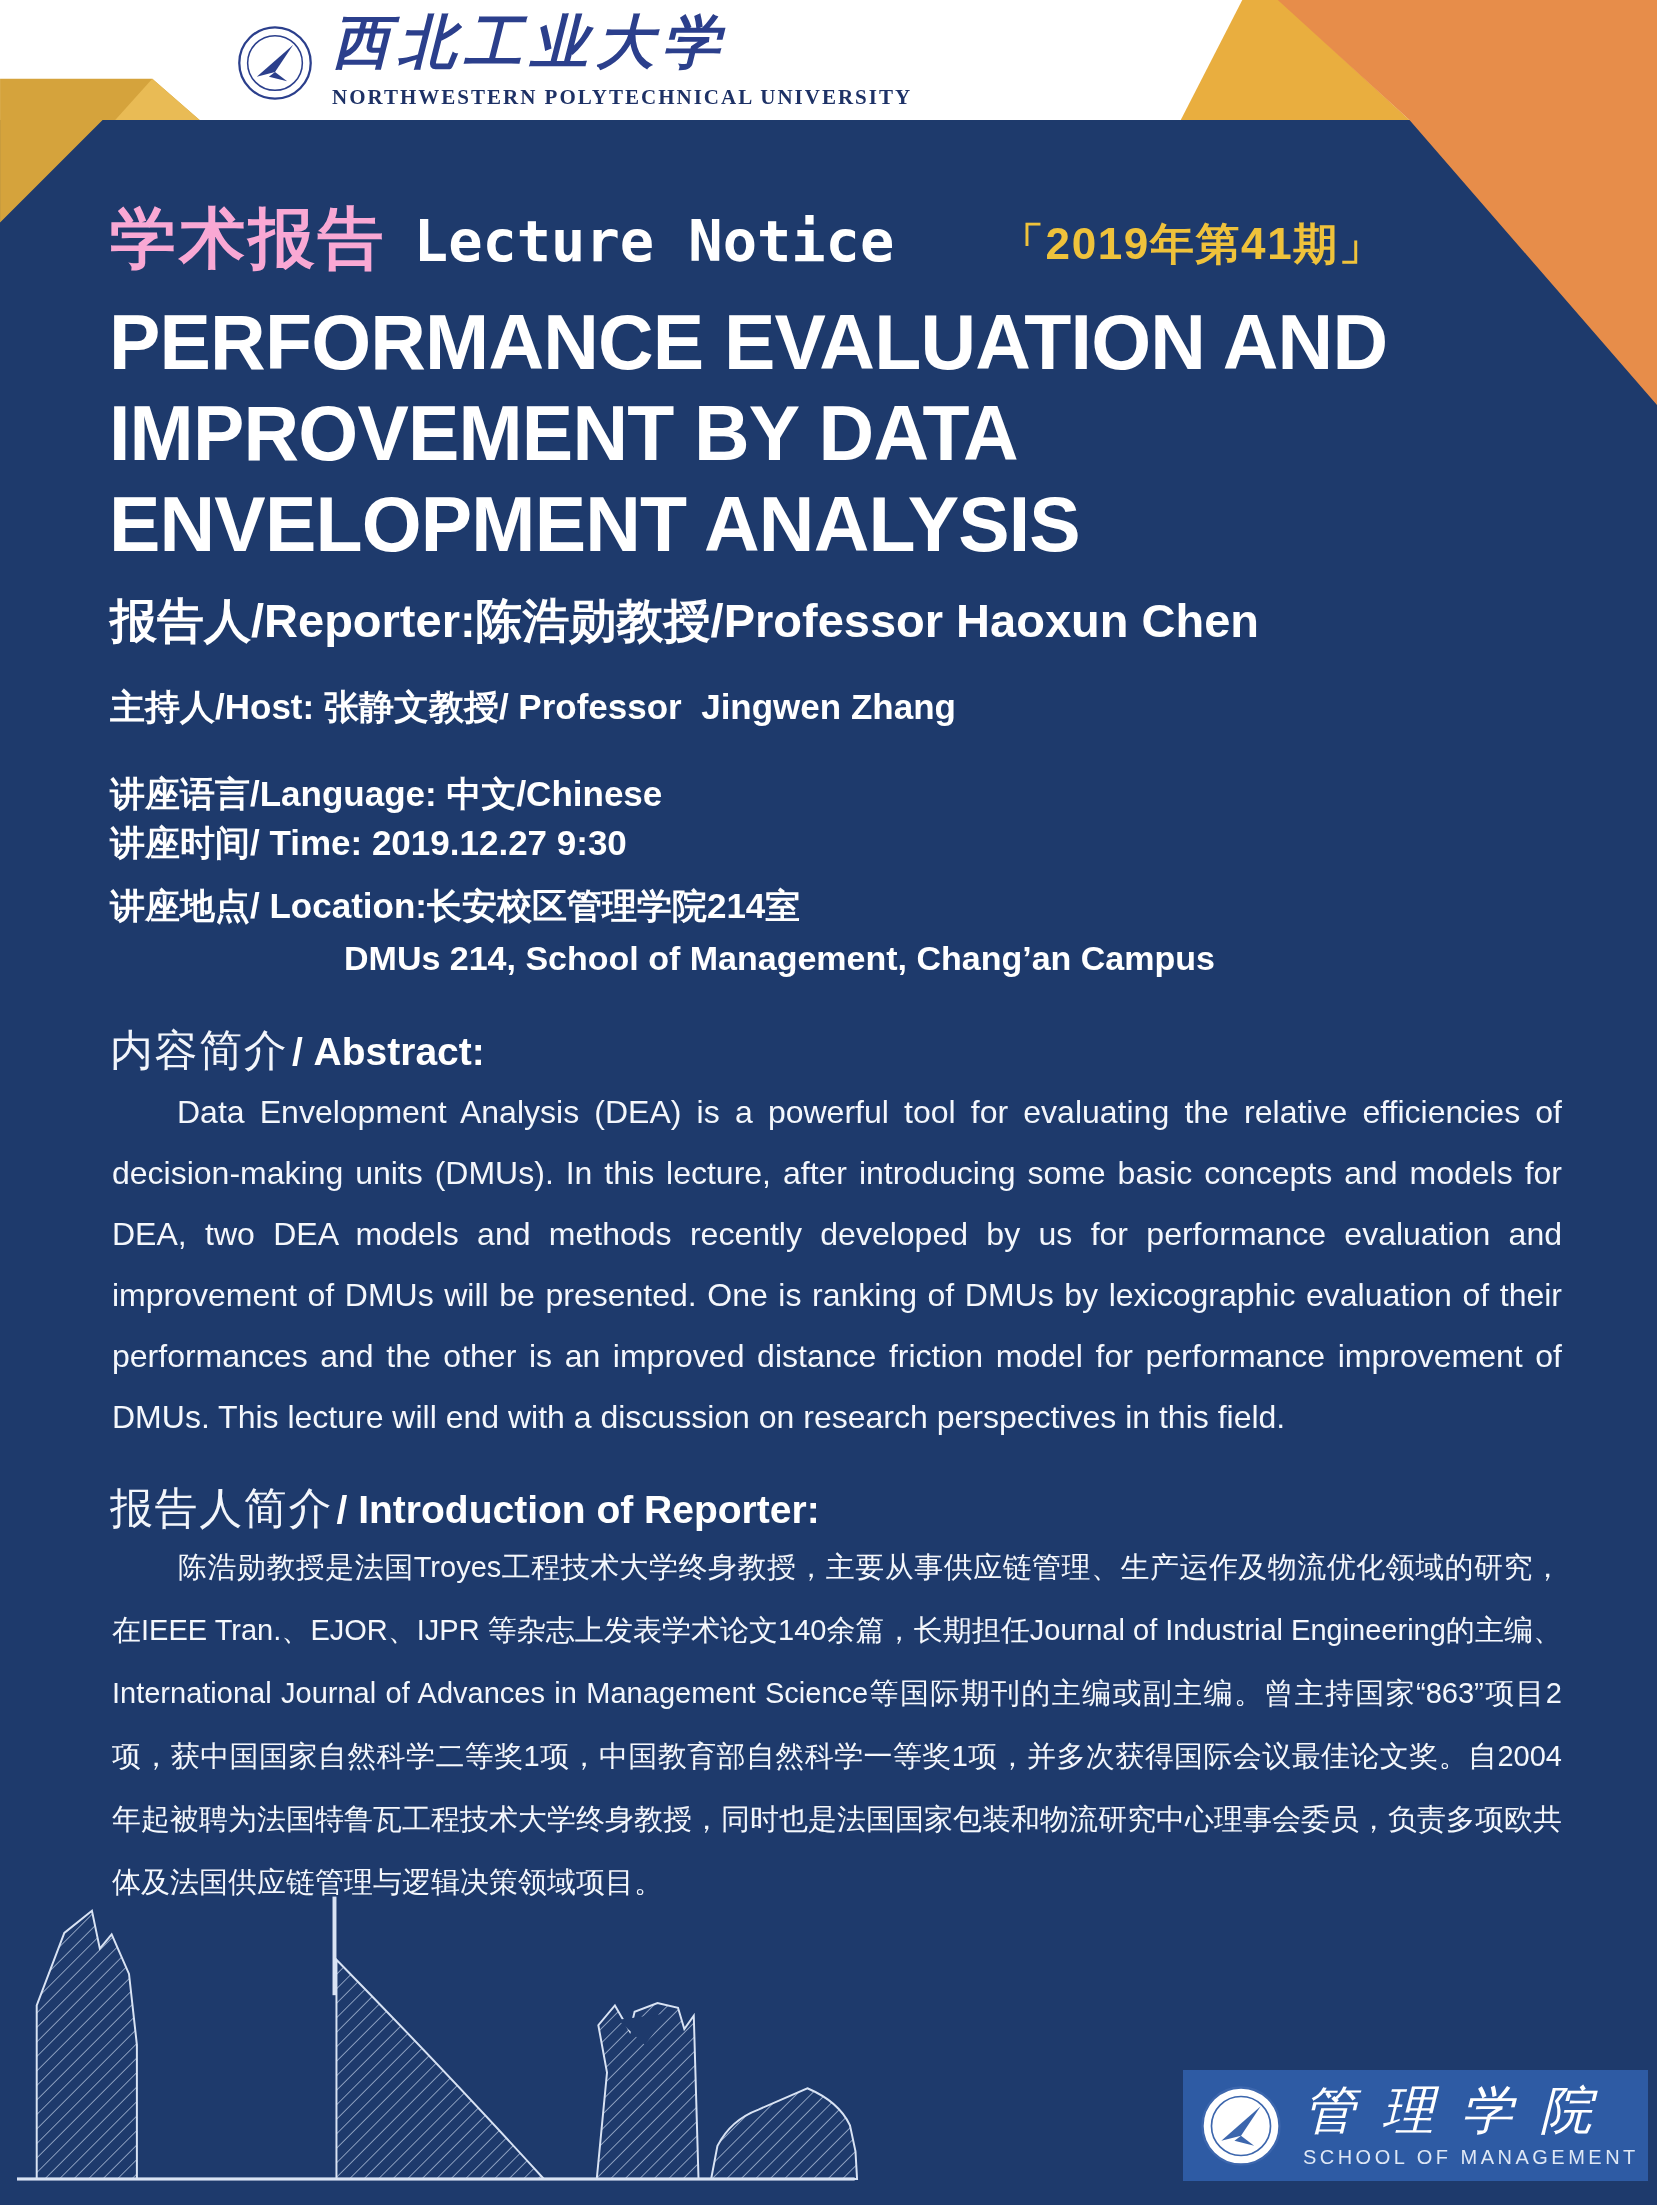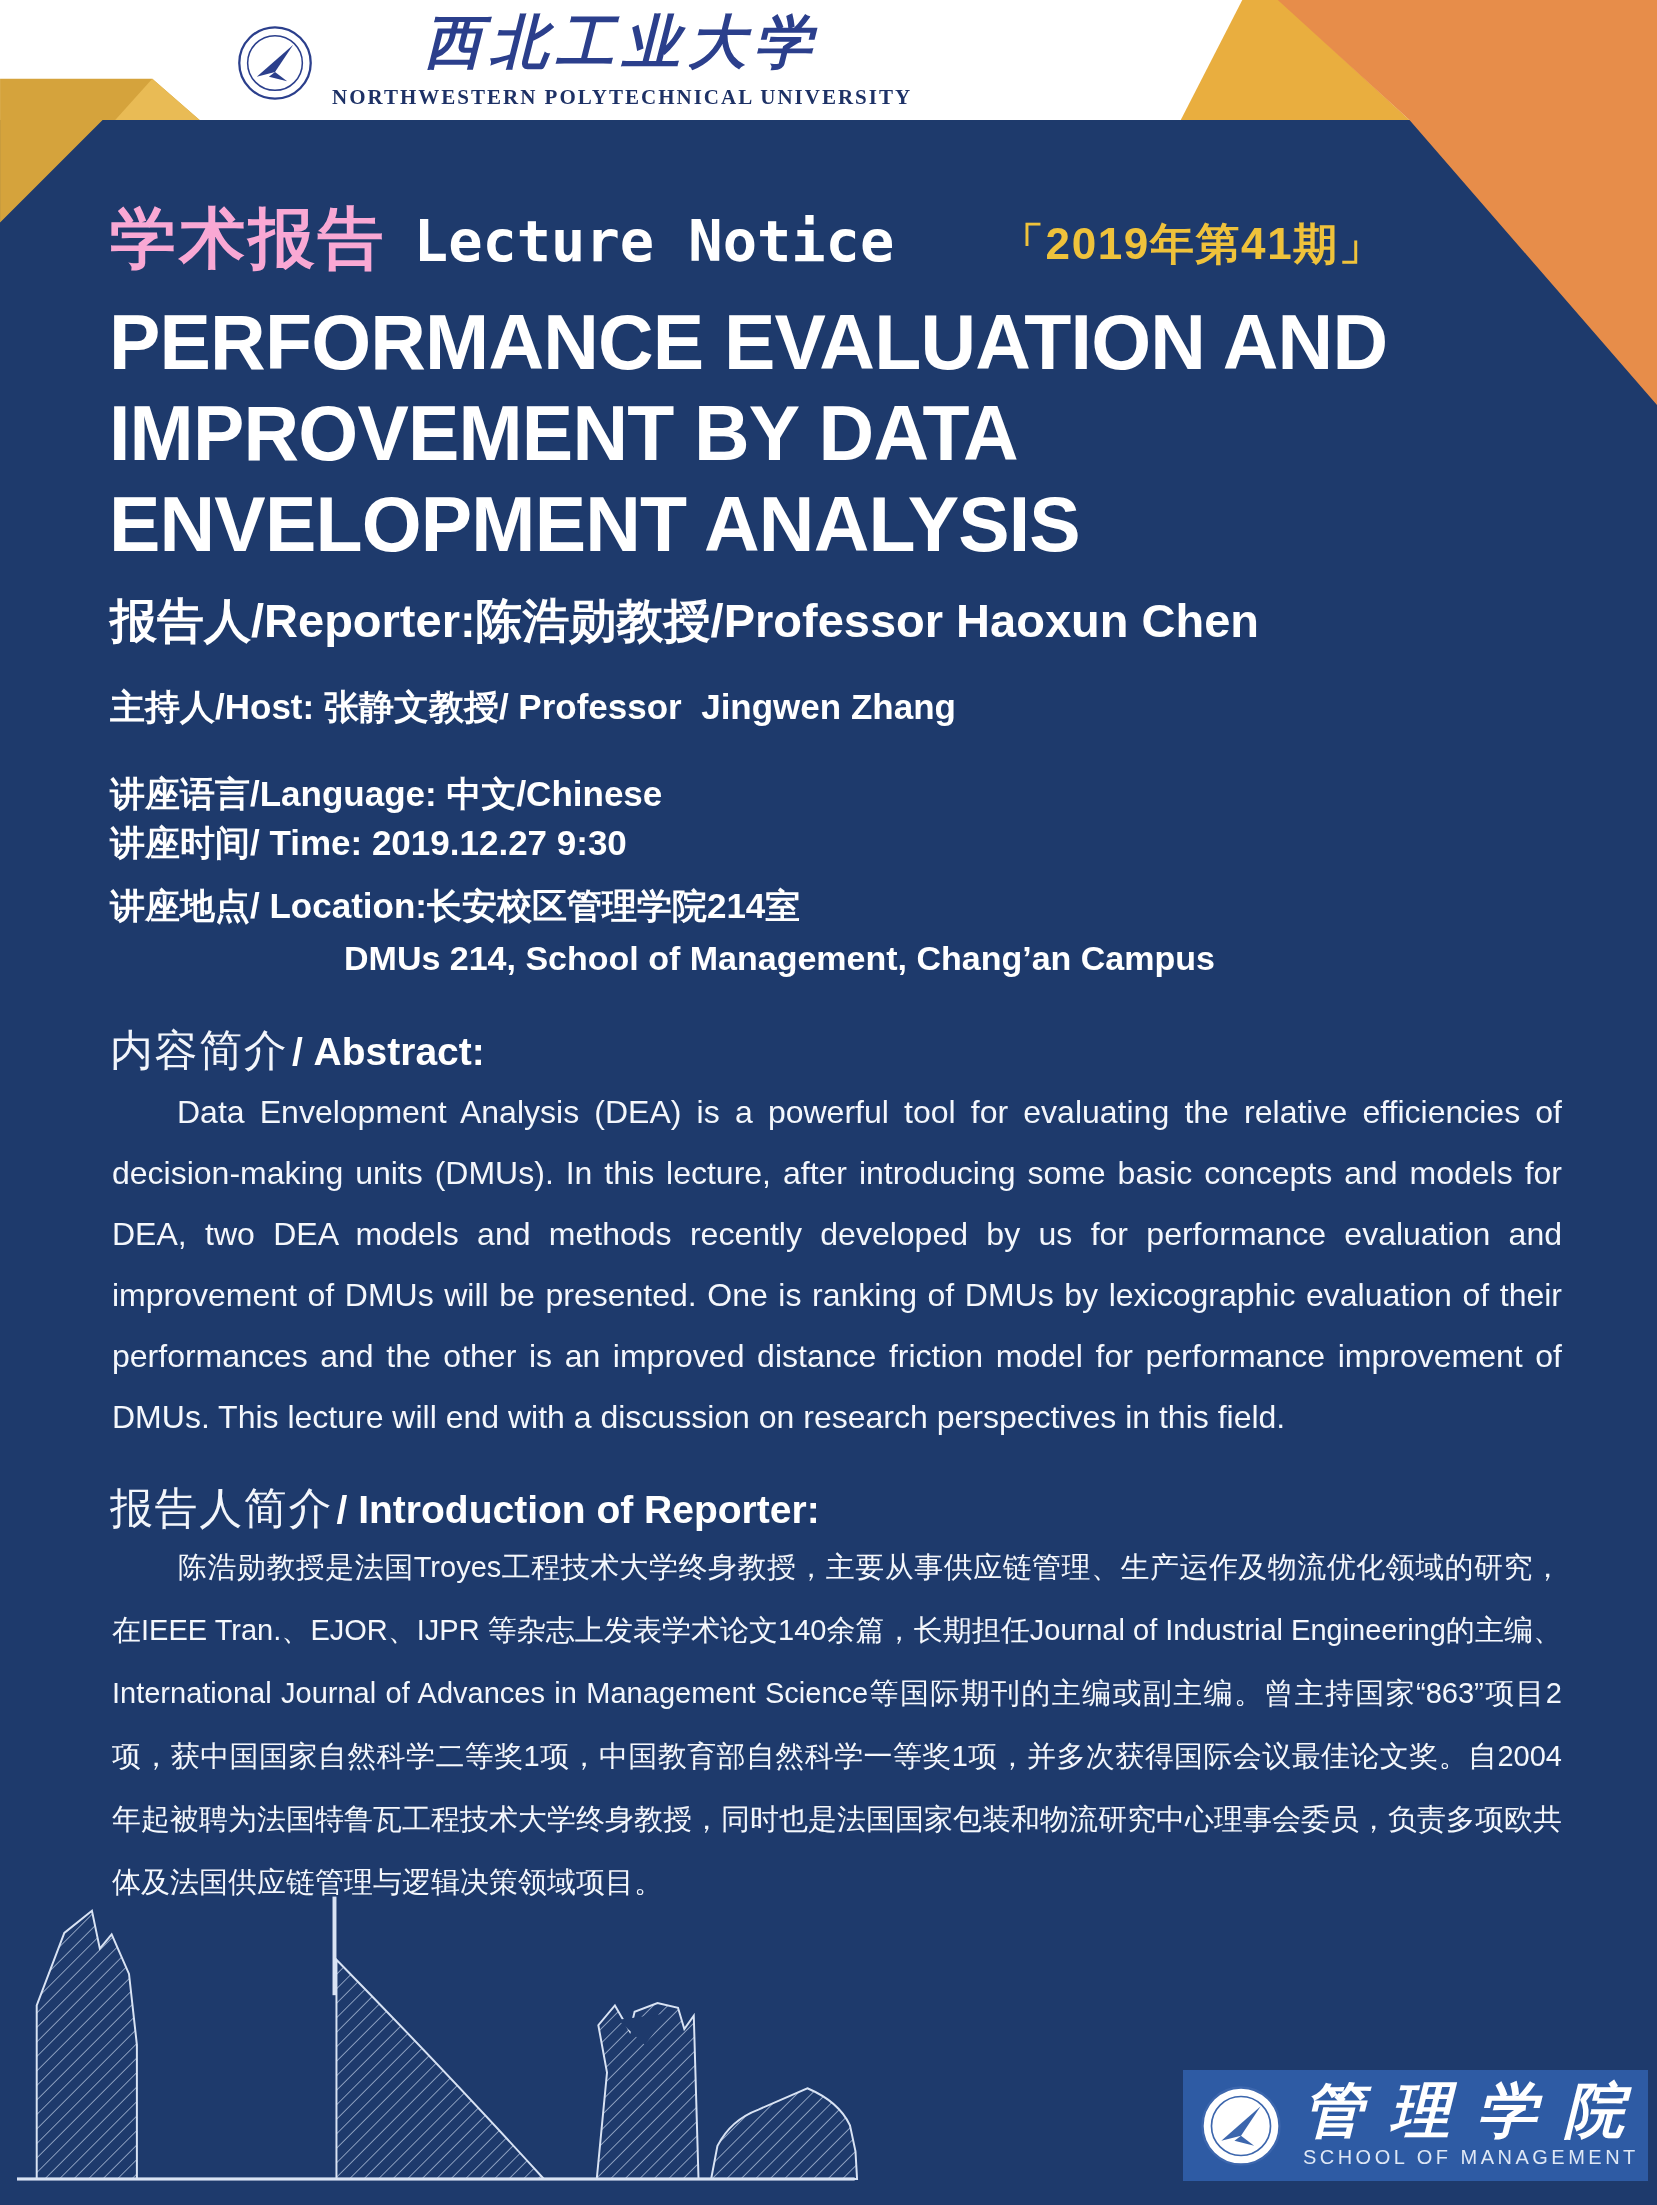--- a/index.html
+++ b/index.html
@@ -6,21 +6,21 @@
   .poster{
     position:relative;width:1658px;height:2205px;overflow:hidden;
     background:#1e3a6c;
     font-family:"Liberation Sans",sans-serif;color:#ffffff;
   }
   
   .header-band{position:absolute;top:0;left:0;width:1658px;height:120px;background:#ffffff;}
   .corners{position:absolute;top:0;left:0;}
   .logo-group{position:absolute;top:0;left:237px;height:120px;display:flex;align-items:center;}
   .logo-emblem{width:76px;height:76px;margin-top:6.3px;}
-  .logo-text{margin-left:19px;display:flex;flex-direction:column;align-items:center;}
+  .logo-text{margin-left:19px;display:flex;flex-direction:column;align-items:flex-start;}
   .univ-cn{
     font-family:"DejaVu Serif","Liberation Serif",serif;font-style:italic;
     font-weight:900;font-size:58px;line-height:62px;color:#2b3f8c;letter-spacing:8px;white-space:nowrap;
   }
   .univ-en{
     font-family:"Liberation Serif",serif;font-weight:700;font-size:21px;color:#1d3166;
     letter-spacing:2px;white-space:nowrap;margin-top:12px;
   }
   
   .lecture-row{position:absolute;left:110px;top:194px;display:flex;align-items:baseline;white-space:nowrap;}
@@ -51,22 +51,22 @@
   .para-abstract{top:1082px;font-size:32px;line-height:61px;text-indent:65px;}
   .para-intro{top:1536px;font-size:29px;line-height:63px;text-indent:66px;}
   
   .skyline{position:absolute;left:17.4px;top:1887px;}
   .badge{
     position:absolute;left:1183px;top:2070px;width:465px;height:111px;background:#2e5ba4;
     display:flex;align-items:center;
   }
   .badge-emblem{width:82px;height:82px;margin-left:17.4px;flex:0 0 auto;}
   .badge-text{margin-left:20.5px;display:flex;flex-direction:column;}
-  .school-cn{font-weight:700;font-size:60px;line-height:57px;letter-spacing:27px;color:#ffffff;white-space:nowrap;
-    font-family:"DejaVu Serif","Liberation Serif",serif;font-style:italic;text-align:right;}
+  .school-cn{font-weight:400;font-size:52px;line-height:57px;letter-spacing:27px;color:#ffffff;white-space:nowrap;
+    font-family:"DejaVu Serif","Liberation Serif",serif;font-style:italic;}
   .school-en{font-weight:400;font-size:20px;letter-spacing:3.5px;color:#dfe8f6;white-space:nowrap;margin-top:7px;}
 </style>
 </head>
 <body>
 
 <div class="poster">
 
   <div class="header-band"></div>
 
   <svg class="corners" width="1658" height="489" viewBox="0 0 2102 620">

